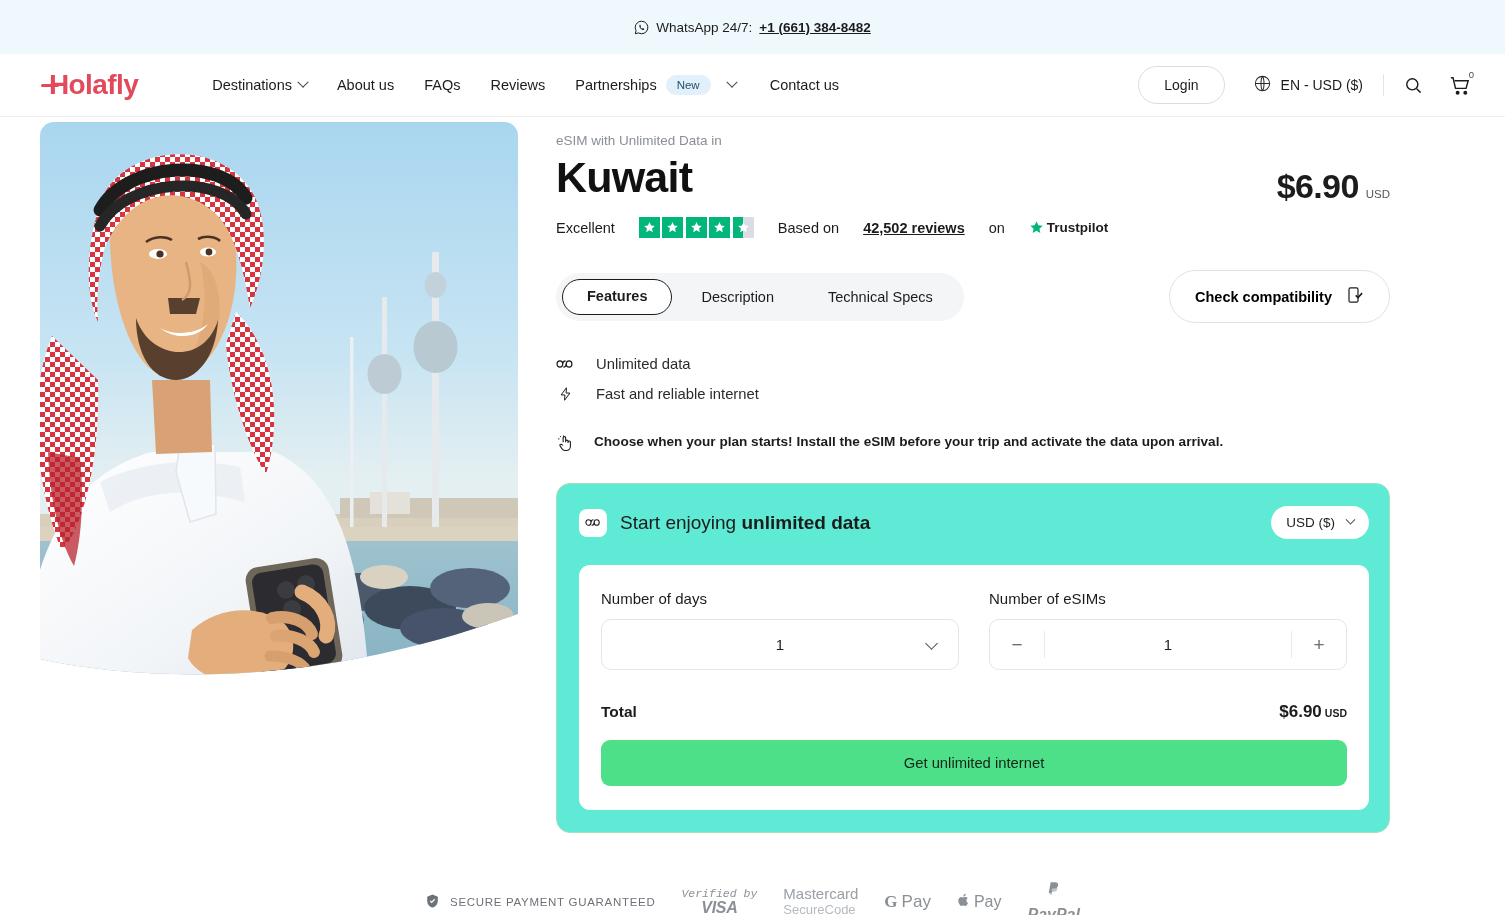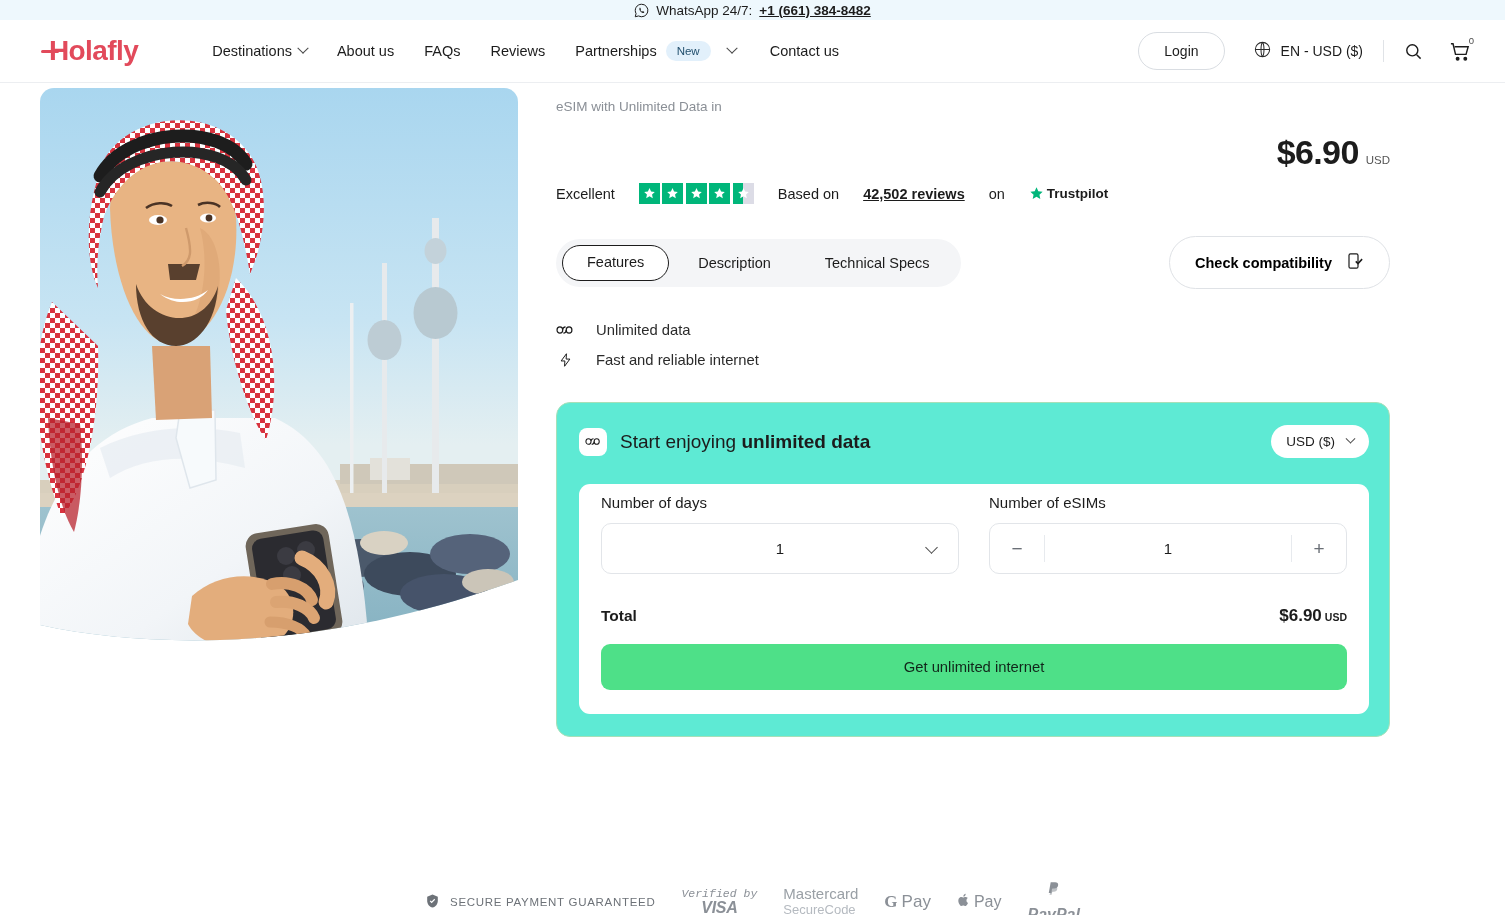--- a/index.html
+++ b/index.html
@@ -7,21 +7,21 @@
   html, body {
     width: 1505px; height: 915px;
     font-family: "Liberation Sans", sans-serif;
     background: #ffffff;
     color: #1c1c1c;
     overflow: hidden;
   }
 
   
   .topbar {
-    height: 20px;
+    height: 54px;
     background: #eef8fd;
     display: flex;
     align-items: center;
     justify-content: center;
     font-size: 13.5px;
     color: #1c1c1c;
     gap: 7px;
   }
   .topbar .wa-icon { display: inline-flex; align-items: center; }
   .topbar a { color: #1c1c1c; text-decoration: underline; font-weight: 600; }
@@ -191,21 +191,21 @@
     padding: 10px 25px;
     font-size: 14.5px;
     border-radius: 22px;
     cursor: pointer;
     color: #1c1c1c;
     white-space: nowrap;
   }
   .tab.active {
     background: #fff;
     border: 1.4px solid #1c1c1c;
-    font-weight: 400;
+    font-weight: 700;
     padding: 8.6px 24px;
   }
   .compat-btn {
     margin-left: auto;
     margin-right: 115px;
     border: 1px solid #dfe2e6;
     background: #fff;
     border-radius: 28px;
     padding: 15px 25px;
     font-size: 14.5px;
@@ -268,21 +268,21 @@
     border-radius: 20px;
     padding: 9px 15px;
     font-size: 13.5px;
     display: flex; align-items: center; gap: 12px;
     cursor: pointer;
   }
   .panel {
     background: #fff;
     border-radius: 11px;
     margin-top: 26px;
-    padding: 10px 22px 24px 22px;
+    padding: 25px 22px 24px 22px;
   }
   .fields { display: flex; gap: 30px; }
   .field { flex: 1; }
   .field-label { font-size: 15px; margin-bottom: 12px; color: #1c1c1c; }
   .select-box {
     border: 1px solid #e2e5e9;
     border-radius: 10px;
     height: 51px;
     display: flex;
     align-items: center;
@@ -560,20 +560,21 @@
         </g>
       </svg>
     </div>
   </div>
 
   <div class="right-col">
 
     <div class="eyebrow">eSIM with Unlimited Data in</div>
 
     <div class="title-row">
+      <h1 class="title">Kuwait</h1>
       <div class="price-block">
         <span class="price-main">$6.90</span>
         <span class="price-cur">USD</span>
       </div>
     </div>
 
     <div class="trust">
       <span>Excellent</span>
       <span class="stars">
         <span class="star-box">
@@ -644,20 +645,29 @@
       <div class="feat">
         <span class="feat-ico">
           <svg width="15" height="18" viewBox="0 0 24 24" fill="none" stroke="#1c1c1c" stroke-width="1.6" stroke-linejoin="round">
             <path d="M13.5 2L5 13.5h6L10.5 22 19 10.5h-6z"></path>
           </svg>
         </span>
         <span>Fast and reliable internet</span>
       </div>
     </div>
 
+    <div class="notice">
+      <span style="margin-top:-1px">
+        <svg width="19" height="20" viewBox="0 0 24 24" fill="none" stroke="#1c1c1c" stroke-width="1.4">
+          <path d="M9 11V5.5a1.6 1.6 0 0 1 3.2 0V11m0-1.2a1.5 1.5 0 0 1 3 0V12m0-1.1a1.5 1.5 0 0 1 3 0v5.2c0 3-2.2 5.4-5.2 5.4h-1.6c-2 0-3.2-.9-4.1-2.5L5 15.3c-.5-.9.4-2 1.4-1.6L9 15"></path>
+          <path d="M5 3.2l1.4 1.4M9.5 2.4l.3 1.8M2.6 6.6l1.8.4" stroke-width="1.2"></path>
+        </svg>
+      </span>
+      <span>Choose when your plan starts! Install the eSIM before your trip and activate the data upon arrival.</span>
+    </div>
 
     <div class="purchase">
       <div class="purchase-head">
         <span class="inf-chip">
           <svg width="17" height="11" viewBox="0 0 24 14" fill="none" stroke="#1c1c1c" stroke-width="1.5">
             <path d="M8.5 7c0 2.2-1.6 4-3.6 4S1.3 9.2 1.3 7 2.9 3 4.9 3 8.5 4.8 8.5 7zm0 0c0-2.2 1.6-4 3.6-4"></path>
             <ellipse cx="16.5" cy="7" rx="3.6" ry="4"></ellipse>
             <path d="M12.9 7c0 2.2-1.6 4-3.6 4"></path>
           </svg>
         </span>

